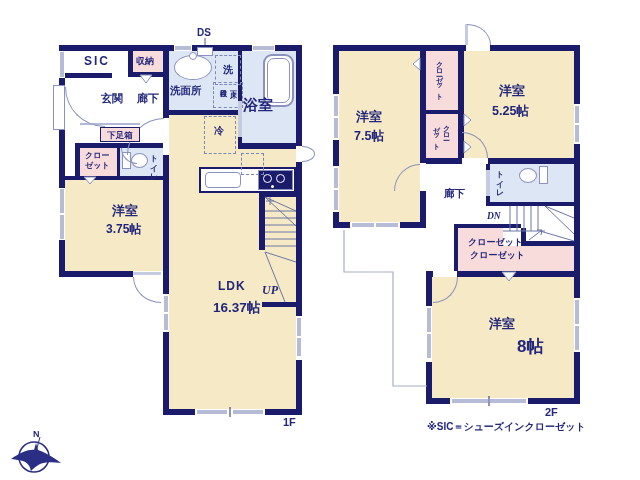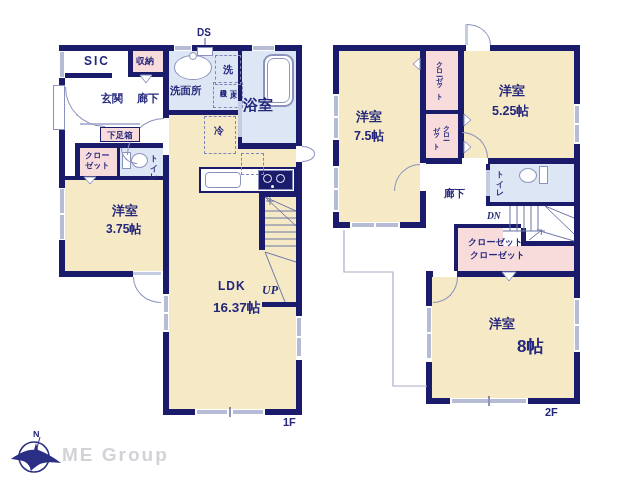--- a/index.html
+++ b/index.html
@@ -201,23 +201,23 @@
   <div class="a lbl" style="left:499px;top:84px;font-size:13px;">洋室</div>
   <div class="a lbl" style="left:492px;top:105px;font-size:12.5px;">5.25帖</div>
   <div class="a lbl v" style="left:495px;top:165px;font-size:8px;height:34px;letter-spacing:0;">トイレ</div>
   <div class="a lbl" style="left:444px;top:188px;font-size:10.5px;">廊下</div>
   <div class="a lbl" style="left:487px;top:212px;font-size:9.5px;font-family:'Liberation Serif',serif;font-style:italic;">DN</div>
   <div class="a lbl" style="left:468px;top:238px;font-size:9px;">クローゼット</div>
   <div class="a lbl" style="left:470px;top:251px;font-size:9px;">クローゼット</div>
   <div class="a lbl" style="left:489px;top:317px;font-size:13px;">洋室</div>
   <div class="a lbl" style="left:493px;top:338px;font-size:17px;margin-left:24px;">8帖</div>
   <div class="a lbl" style="left:545px;top:407px;font-size:11px;">2F</div>
+  <div class="a lbl" style="left:427px;top:422px;font-size:10px;">※SIC＝シューズインクローゼット</div>
 
   <div class="a lbl" style="left:33px;top:430px;font-size:9px;">N</div>
-  <div class="a logo" style="left:62px;top:444px;font-size:19px;">ME Group</div>
 
   <svg width="640" height="480" viewBox="0 0 640 480">
 
     <path d="M205 38 V47" stroke="#23277b" stroke-width="0.8" fill="none"></path>
 
     <path d="M80 124 H140" stroke="#9aa2c8" stroke-width="1.5" fill="none"></path>
 
     <g stroke="#6d76a8" stroke-width="1" fill="none">
       <path d="M265 197 L296 211"></path>
         <path d="M265 197 L296 226"></path>

